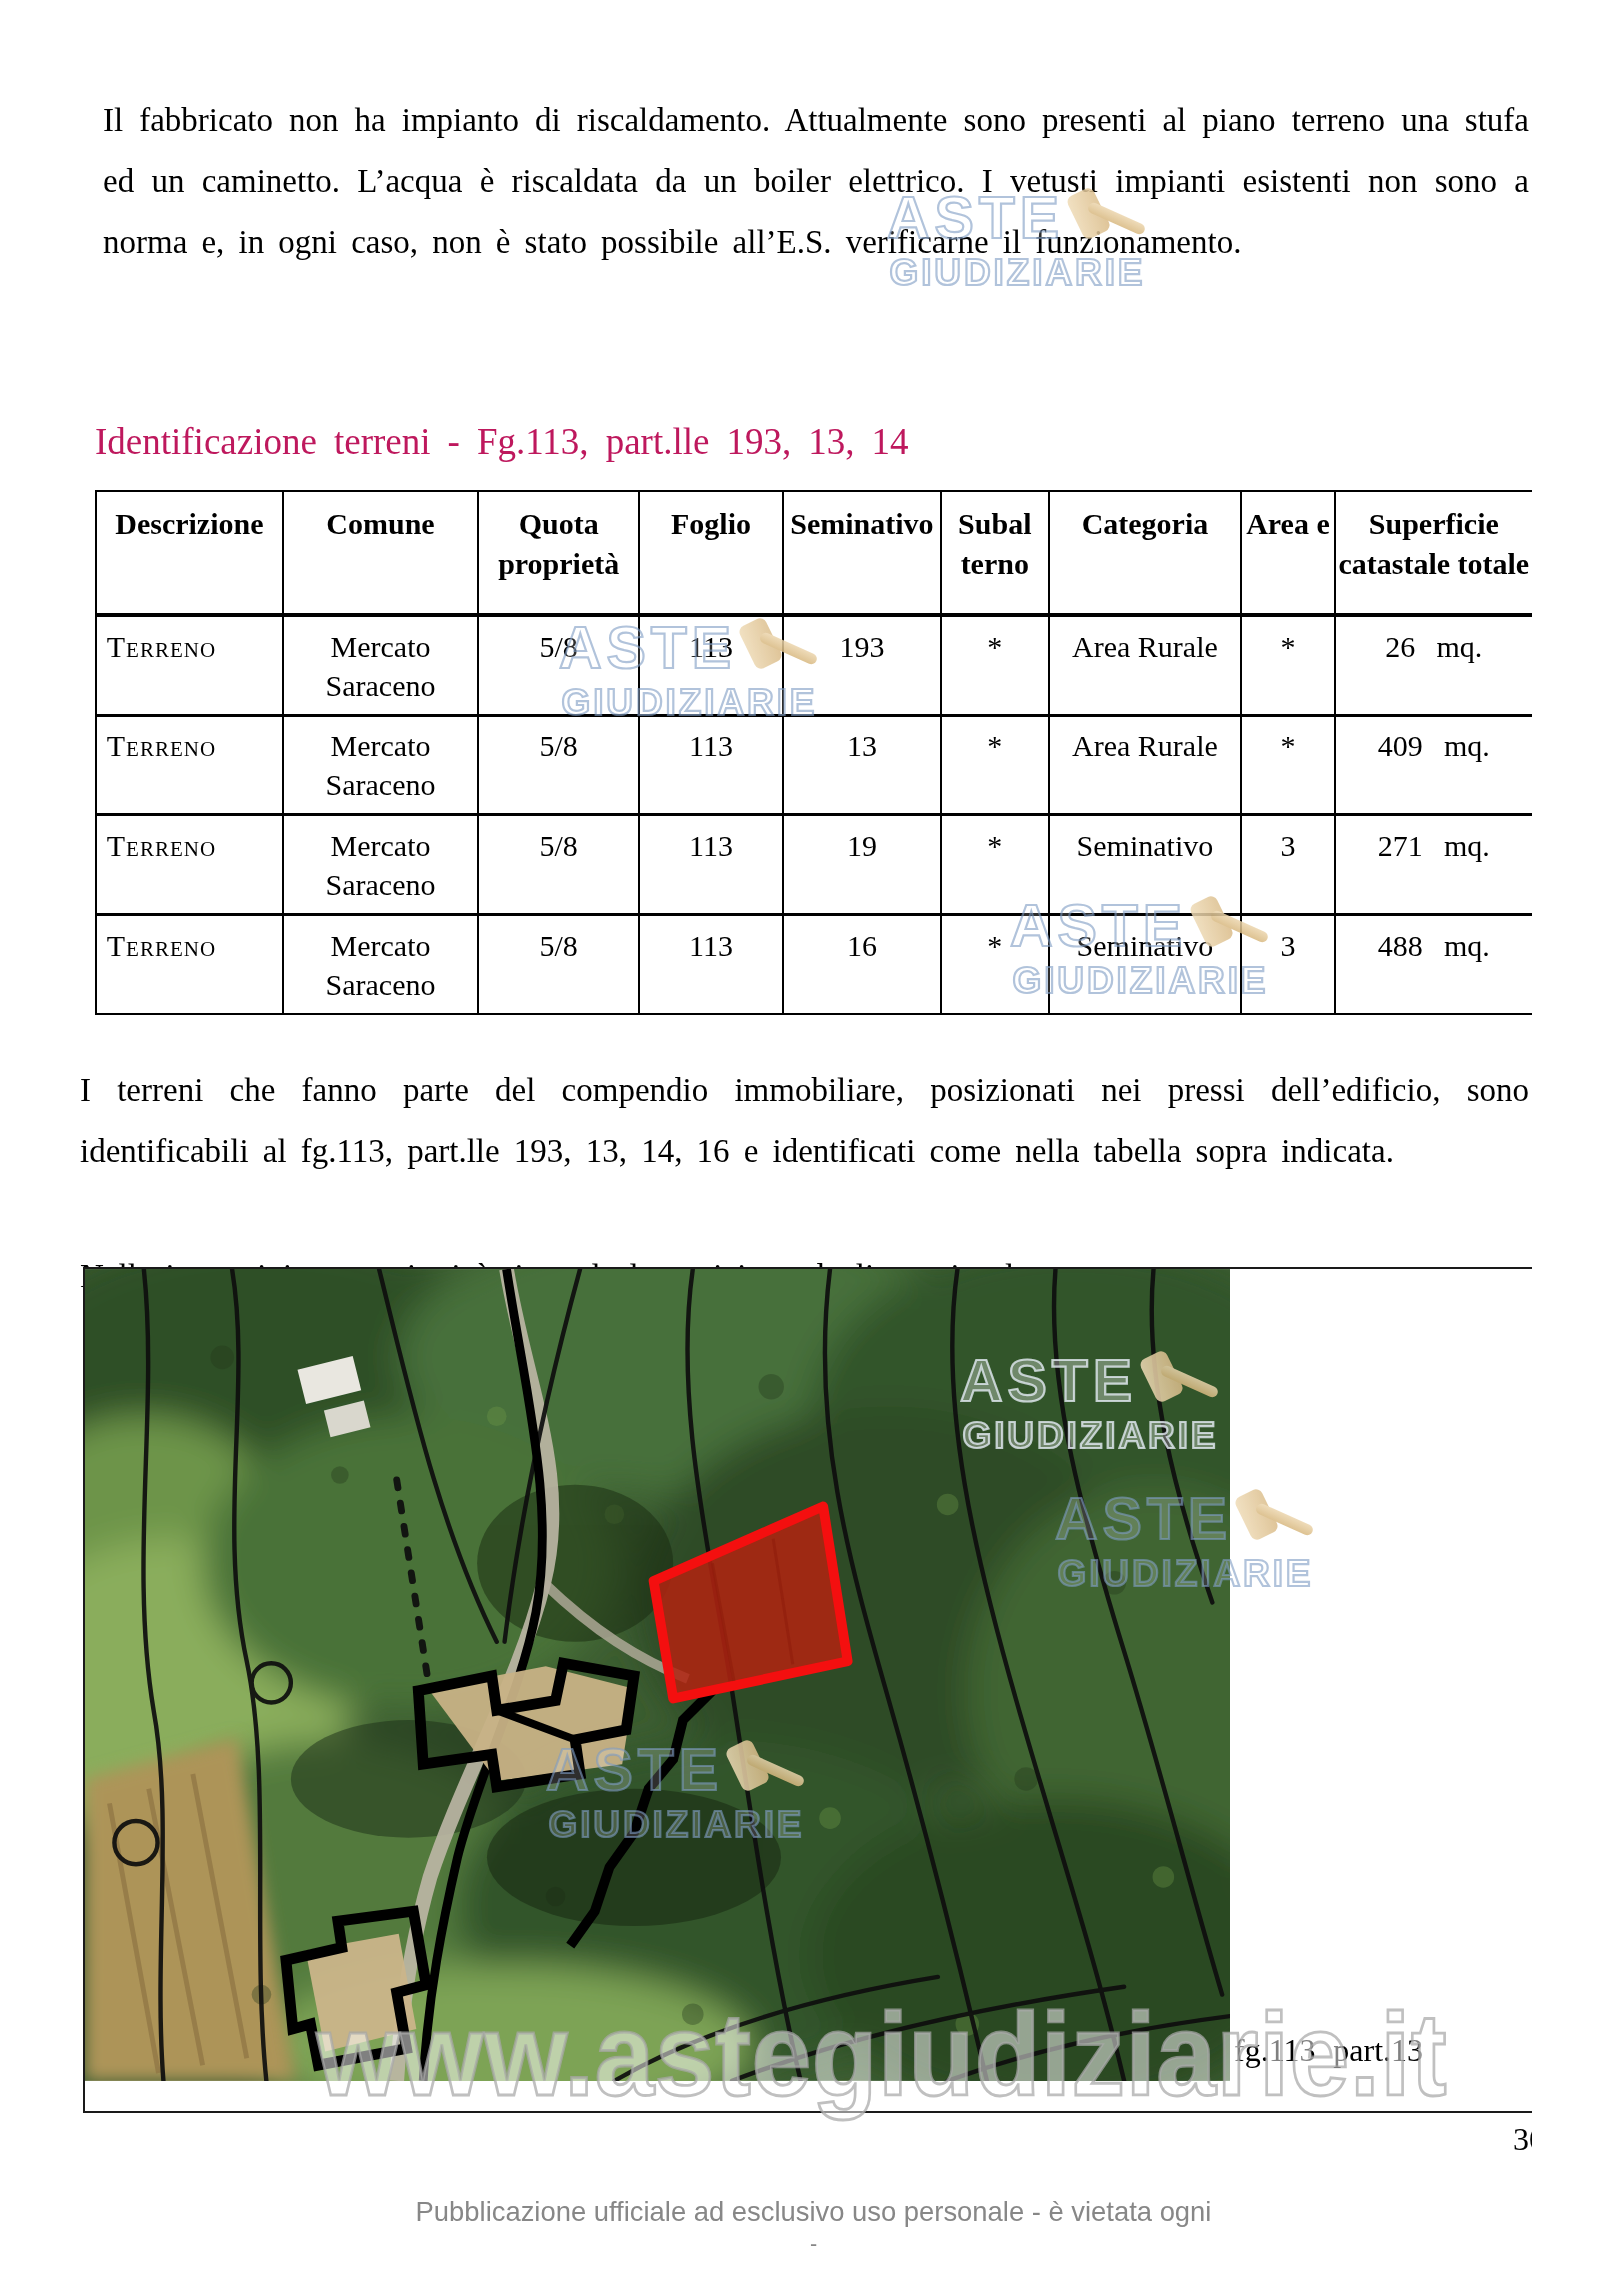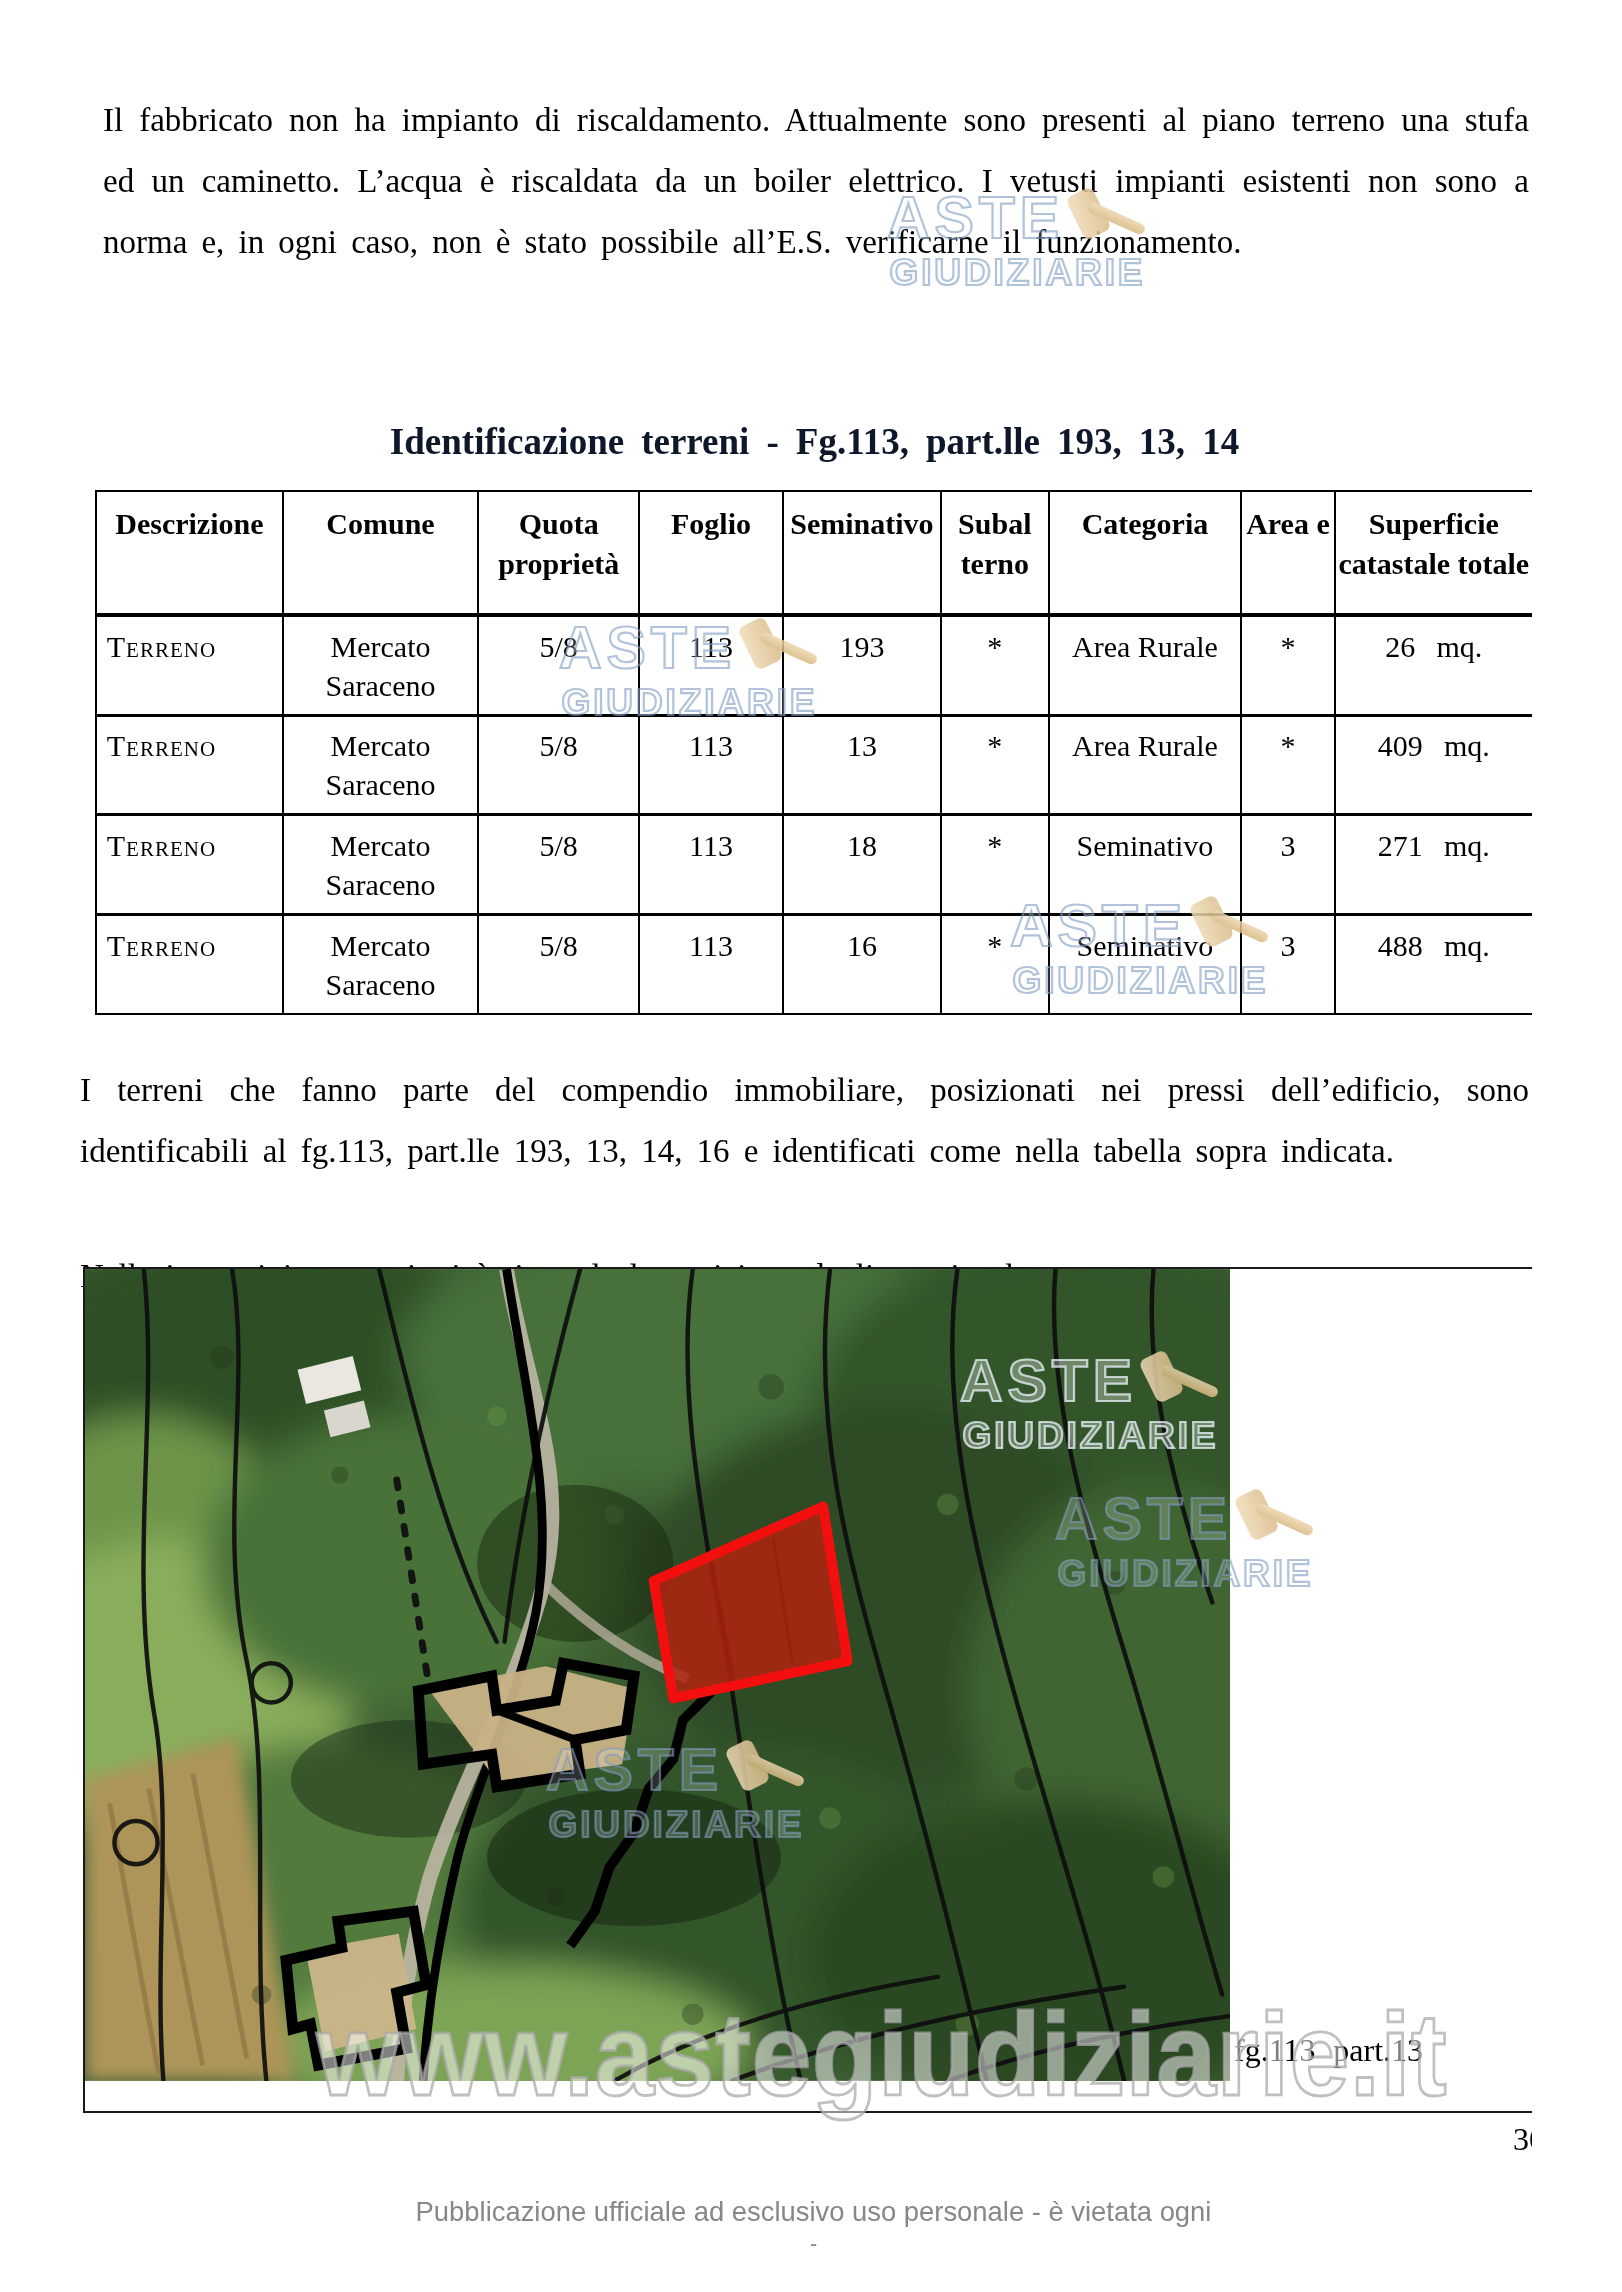--- a/index.html
+++ b/index.html
@@ -6,22 +6,22 @@
   .page{position:relative;width:1532px;height:2293px;background:#ffffff;overflow:hidden;
         font-family:"Liberation Serif","DejaVu Serif",serif;color:#000;}
 
   
   .para{position:absolute;text-align:justify;font-size:33px;line-height:61px;word-spacing:5.9px;}
   .para1{left:103px;width:1426px;top:57px;}
   .para2{left:80px;width:1449px;top:1027px;}
   .para3{left:80px;width:1449px;top:1213px;text-align:left;}
 
   
-  .sec-title{position:absolute;left:95px;width:1439px;top:420px;text-align:center;
-             color:#0f172a;font-weight:bold;font-size:37px;word-spacing:7.8px;}
+  .sec-title{position:absolute;left:95px;width:1439px;top:420px;
+             color:#be185d;font-weight:normal;font-size:37px;word-spacing:7.8px;}
 
   
   table.cad{position:absolute;left:95px;top:490px;width:1439px;border-collapse:collapse;
             table-layout:fixed;border:2.9px solid #000;}
   table.cad th{border:2px solid #000;border-bottom:4.9px solid #000;vertical-align:top;
                padding-top:11.8px;font-size:30px;font-weight:bold;text-align:center;line-height:1.35;
                height:108px;}
   table.cad td{border:2px solid #000;border-top:3.9px solid #000;vertical-align:top;
                padding-top:9.8px;font-size:30px;text-align:center;height:86px;line-height:1.3;}
   table.cad td.desc{text-align:left;padding-left:9.8px;font-variant:small-caps;letter-spacing:1px;}
@@ -112,21 +112,21 @@
       <td>*</td>
       <td>Area Rurale</td>
       <td>*</td>
       <td class="sup">409 mq.</td>
     </tr>
     <tr>
       <td class="desc">Terreno</td>
       <td>Mercato Saraceno</td>
       <td>5/8</td>
       <td>113</td>
-      <td>18</td>
+      <td>19</td>
       <td>*</td>
       <td>Seminativo</td>
       <td>3</td>
       <td class="sup">271 mq.</td>
     </tr>
     <tr>
       <td class="desc">Terreno</td>
       <td>Mercato Saraceno</td>
       <td>5/8</td>
       <td>113</td>

